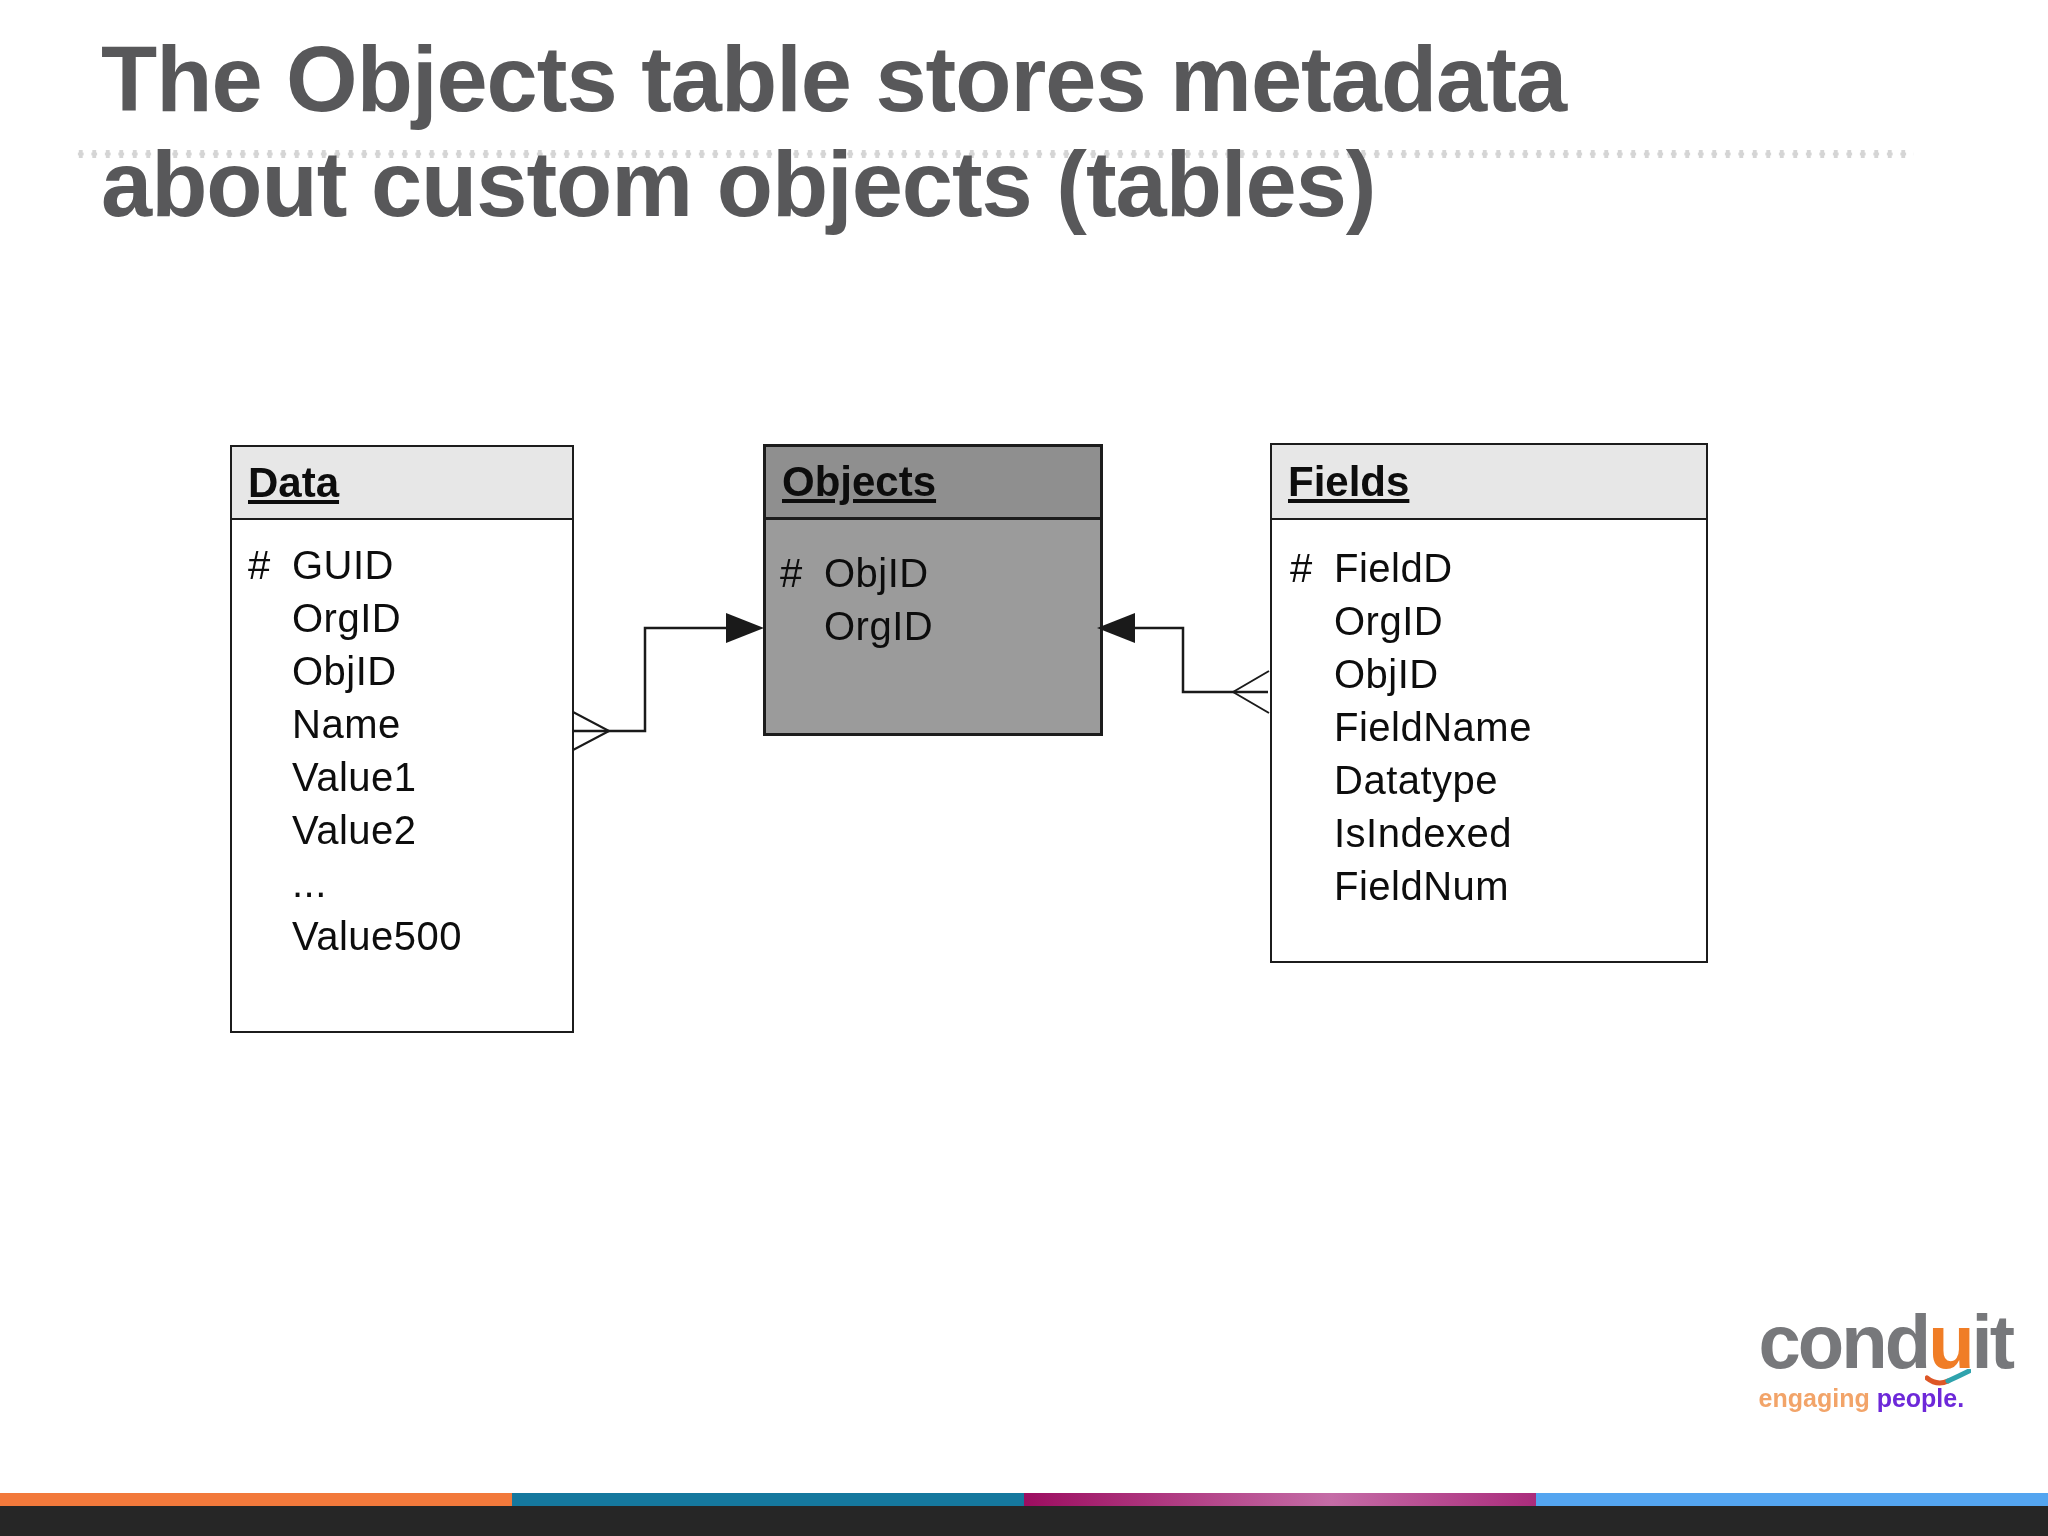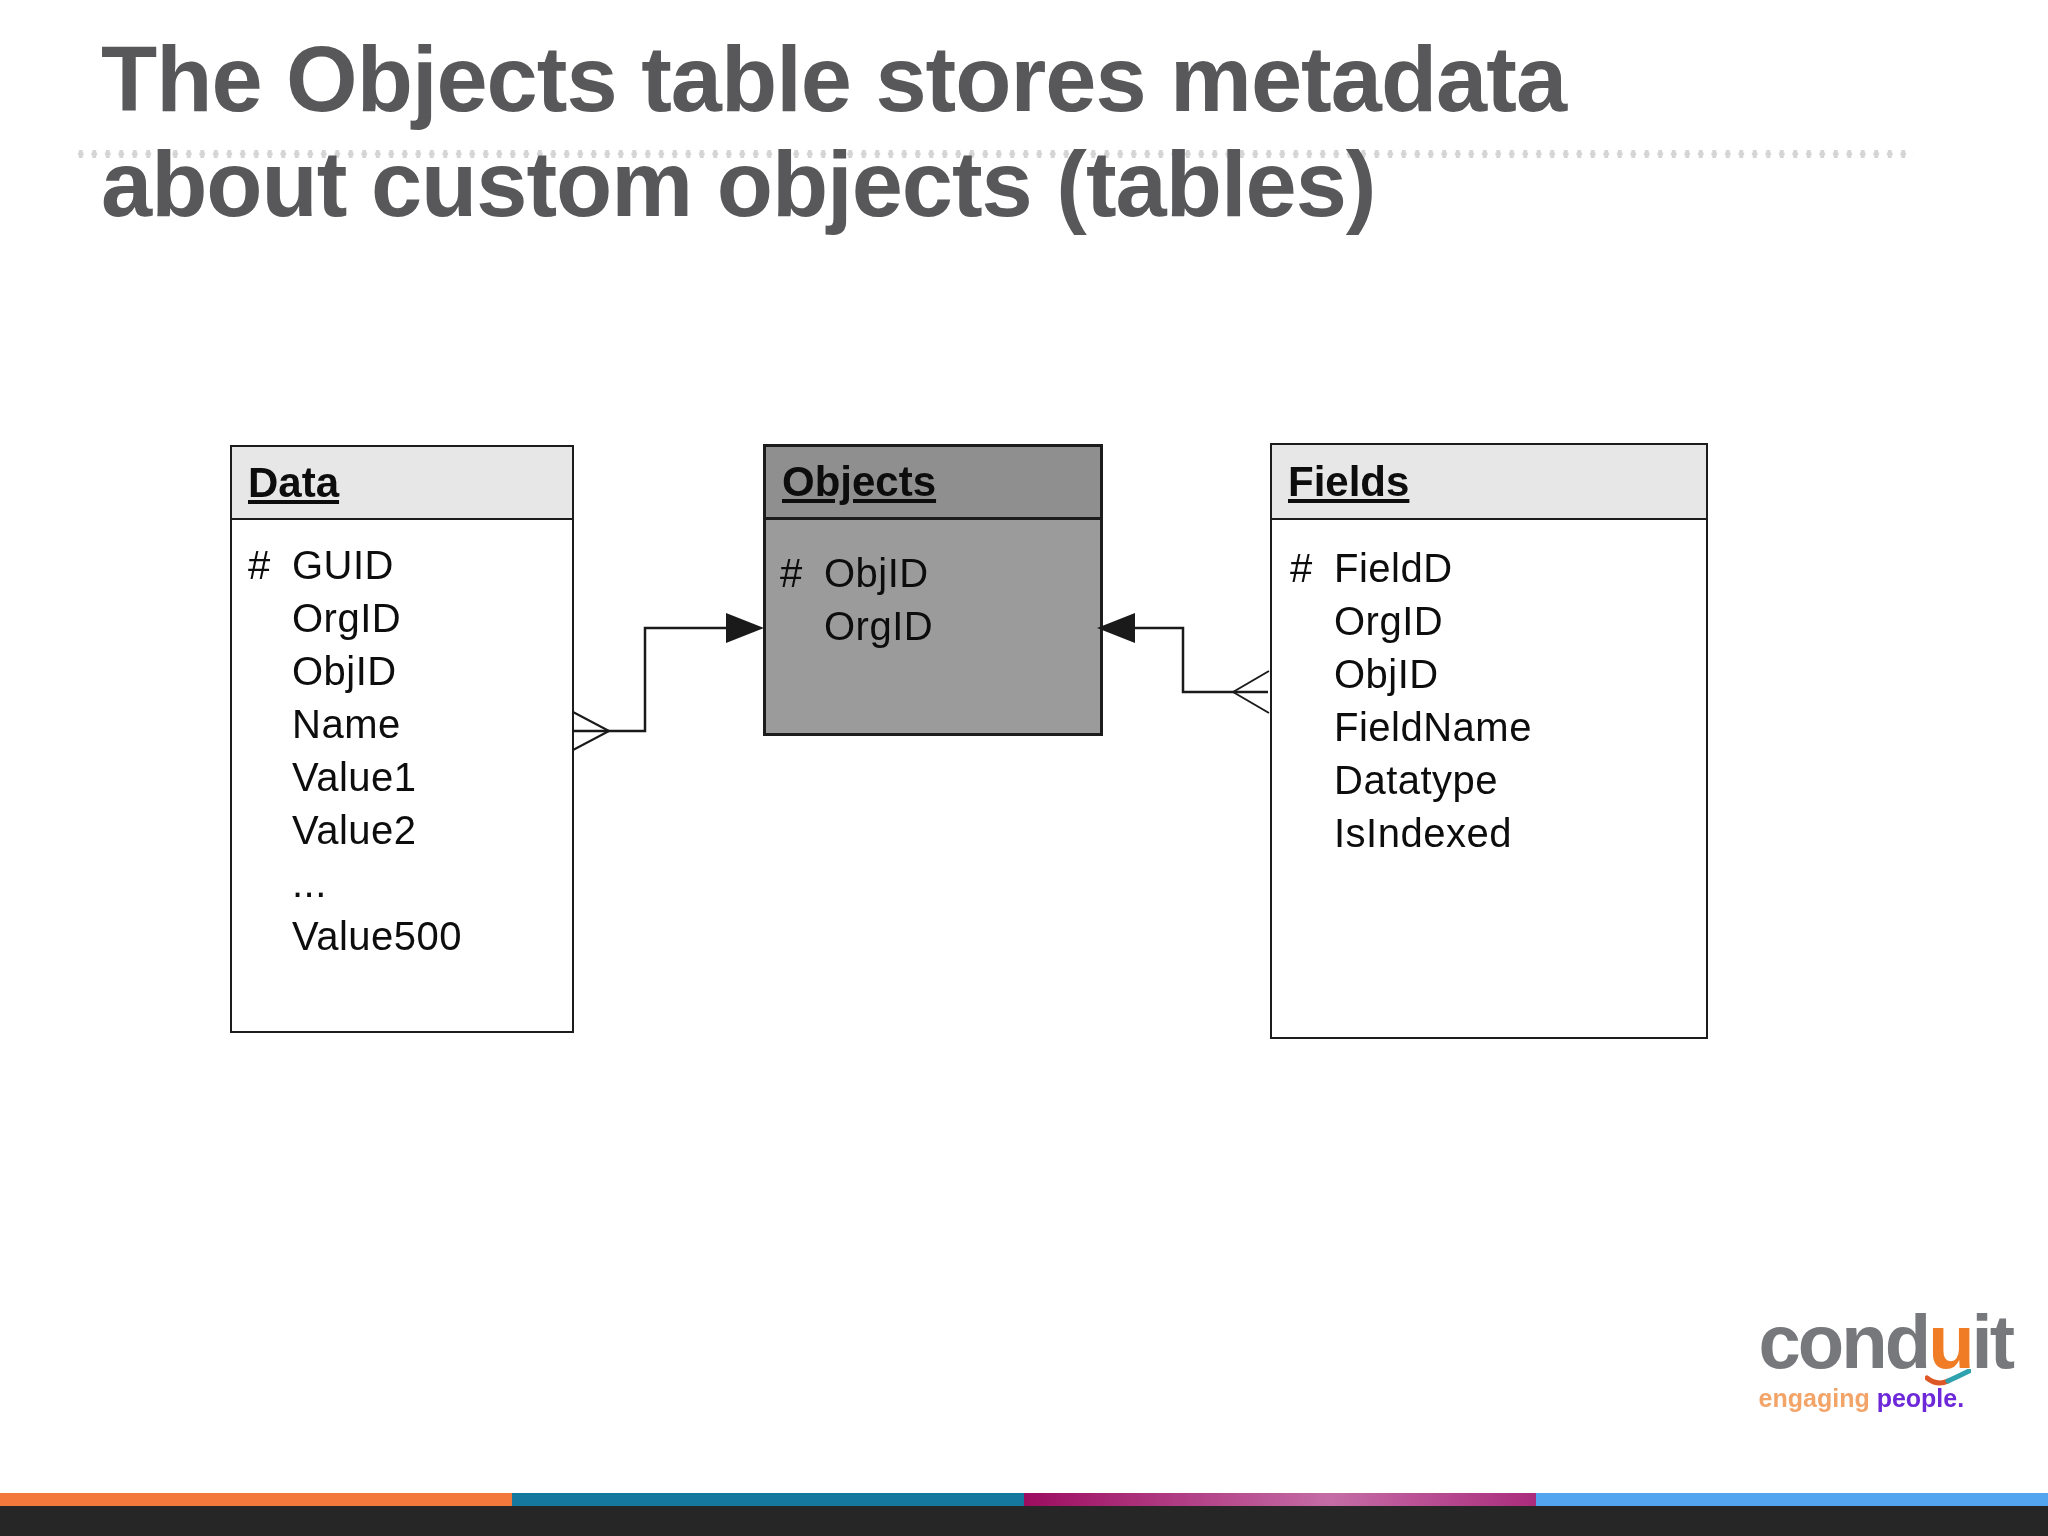--- a/index.html
+++ b/index.html
@@ -36,21 +36,21 @@
   .pk { width:44px; flex:none; }
 
   .t-data   { left:230px;  top:445px; width:344px; height:588px; }
   .t-data .er-hdr   { height:73px; background:#e7e7e7; }
   .t-data .er-body  { padding:19px 0 0 16px; }
 
   .t-objects{ left:763px;  top:444px; width:340px; height:292px; border-width:3px; background:#9b9b9b; }
   .t-objects .er-hdr  { height:73px; background:#8f8f8f; border-bottom-width:3px; }
   .t-objects .er-body { padding:27px 0 0 14px; }
 
-  .t-fields { left:1270px; top:443px; width:438px; height:596px; }
+  .t-fields { left:1270px; top:443px; width:438px; height:520px; }
   .t-fields .er-hdr  { height:75px; background:#e7e7e7; }
   .t-fields .er-body { padding:22px 0 0 18px; }
 
   
   .connectors { position:absolute; left:0; top:0; width:2048px; height:1536px; z-index:1; pointer-events:none; }
 
   
   .logo { position:absolute; right:36px; top:1304px; text-align:left; line-height:1; z-index:2; }
   .brand { font-size:76px; font-weight:700; letter-spacing:-3px; color:#77787b; white-space:nowrap; }
   .brand .u-wrap { color:#f07d26; position:relative; display:inline-block; }
@@ -178,20 +178,24 @@
           <span class="lbl">FieldName</span>
         </div>
       <div class="er-row">
           <span class="pk"></span>
           <span class="lbl">Datatype</span>
         </div>
       <div class="er-row">
           <span class="pk"></span>
           <span class="lbl">IsIndexed</span>
         </div>
+      <div class="er-row">
+          <span class="pk"></span>
+          <span class="lbl">FieldNum</span>
+        </div>
     </div>
   </div>
 
   <div class="logo">
     <div class="brand"><span>cond</span><span class="u-wrap"><span>u</span><svg class="swoosh" viewBox="0 0 46 18">
             <path d="M2 9 Q 12 17 23 12" fill="none" stroke="#dd5727" stroke-width="5" stroke-linecap="round"></path>
             <path d="M23 12 Q 34 7 44 2" fill="none" stroke="#2fa3ad" stroke-width="5" stroke-linecap="round"></path>
           </svg></span><span>it</span></div>
     <div class="tagline"><span class="eng">engaging </span><span class="ppl">people.</span></div>
   </div>

